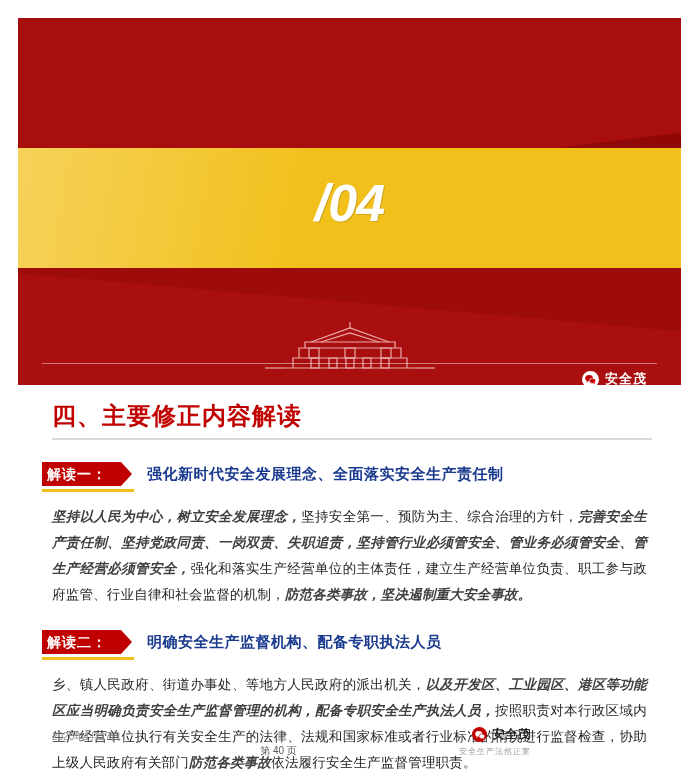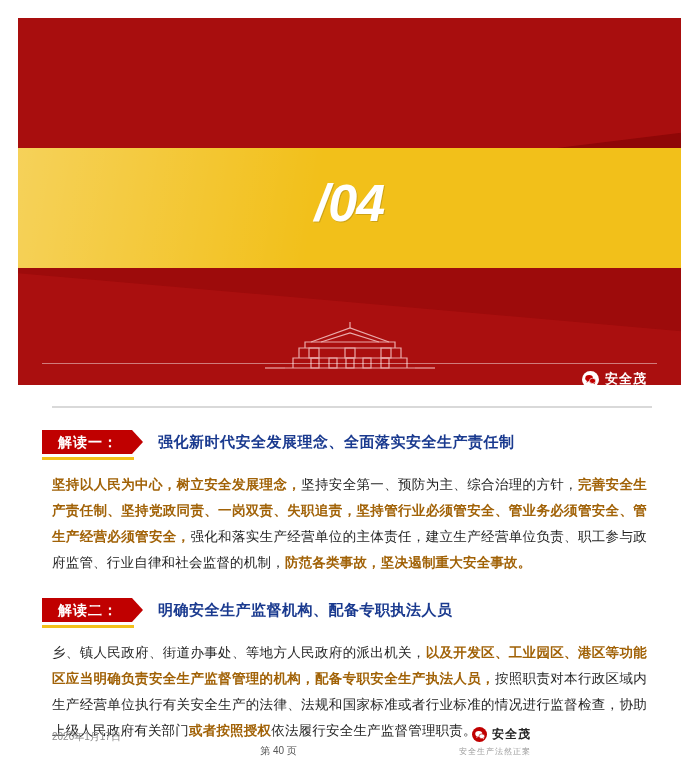--- a/index.html
+++ b/index.html
@@ -158,21 +158,21 @@
     display: flex;
     align-items: center;
     margin-left: 42px;
   }
   .tag {
     position: relative;
     background: #c00000;
     color: #ffffff;
     font-size: 14px;
     font-weight: bold;
-    padding: 5px 14px 5px 16px;
+    padding: 5px 14px 5px 5px;
     letter-spacing: 1px;
     line-height: 1;
   }
   .tag::after {
     content: "";
     position: absolute;
     right: -11px; top: 0;
     border-top: 12px solid transparent;
     border-bottom: 12px solid transparent;
     border-left: 11px solid #c00000;
@@ -192,21 +192,21 @@
   }
 
   .para {
     margin: 12px 52px 0 52px;
     font-size: 13.5px;
     line-height: 26px;
     color: #1f1f1f;
     text-align: justify;
     letter-spacing: .2px;
   }
-  .hl { color: #a16207; font-weight: bold; }
+  .hl { color: #404040; font-weight: bold; font-style: italic; }
 
   
   .footer {
     position: absolute;
     left: 0; bottom: 14px;
     width: 557px;
     height: 44px;
   }
   .footer-date {
     position: absolute;
@@ -294,38 +294,39 @@
           <ellipse cx="11" cy="10" rx="4.6" ry="3.8" fill="#c00000" stroke="#ffffff" stroke-width="1"></ellipse>
           <path d="M13.6 12.8 L14.6 14.8 L12.4 13.8 Z" fill="#c00000"></path>
         </svg>
       </span>
       <span class="wc-text">安全茂</span>
     </div>
   </div>
 
   <div class="content">
 
+    <h2 class="section-heading">四、主要修正内容解读</h2>
     <div class="heading-underline"></div>
 
     <div class="block">
       <div class="tag-row">
         <span class="tag">解读一：</span>
         <span class="tag-title">强化新时代安全发展理念、全面落实安全生产责任制</span>
       </div>
       <div class="tag-bar"></div>
       <p class="para"><span class="hl">坚持以人民为中心，树立安全发展理念，</span><span>坚持安全第一、预防为主、综合治理的方针，</span><span class="hl">完善安全生产责任制、坚持党政同责、一岗双责、失职追责，坚持管行业必须管安全、管业务必须管安全、管生产经营必须管安全，</span><span>强化和落实生产经营单位的主体责任，建立生产经营单位负责、职工参与政府监管、行业自律和社会监督的机制，</span><span class="hl">防范各类事故，坚决遏制重大安全事故。</span></p>
     </div>
 
     <div class="block">
       <div class="tag-row">
         <span class="tag">解读二：</span>
         <span class="tag-title">明确安全生产监督机构、配备专职执法人员</span>
       </div>
       <div class="tag-bar"></div>
-      <p class="para"><span>乡、镇人民政府、街道办事处、等地方人民政府的派出机关，</span><span class="hl">以及开发区、工业园区、港区等功能区应当明确负责安全生产监督管理的机构，配备专职安全生产执法人员，</span><span>按照职责对本行政区域内生产经营单位执行有关安全生产的法律、法规和国家标准或者行业标准的情况进行监督检查，协助上级人民政府有关部门</span><span class="hl">或者按照授权</span><span>依法履行安全生产监督管理职责。</span></p>
+      <p class="para"><span>乡、镇人民政府、街道办事处、等地方人民政府的派出机关，</span><span class="hl">以及开发区、工业园区、港区等功能区应当明确负责安全生产监督管理的机构，配备专职安全生产执法人员，</span><span>按照职责对本行政区域内生产经营单位执行有关安全生产的法律、法规和国家标准或者行业标准的情况进行监督检查，协助上级人民政府有关部门</span><span class="hl">防范各类事故</span><span>依法履行安全生产监督管理职责。</span></p>
     </div>
 
   </div>
 
   <div class="footer">
     <span class="footer-date">2020年1月17日</span>
     <span class="footer-page">第 40 页</span>
     <div class="footer-brand">
       <div class="footer-brand-row">
         <span class="footer-brand-icon">

